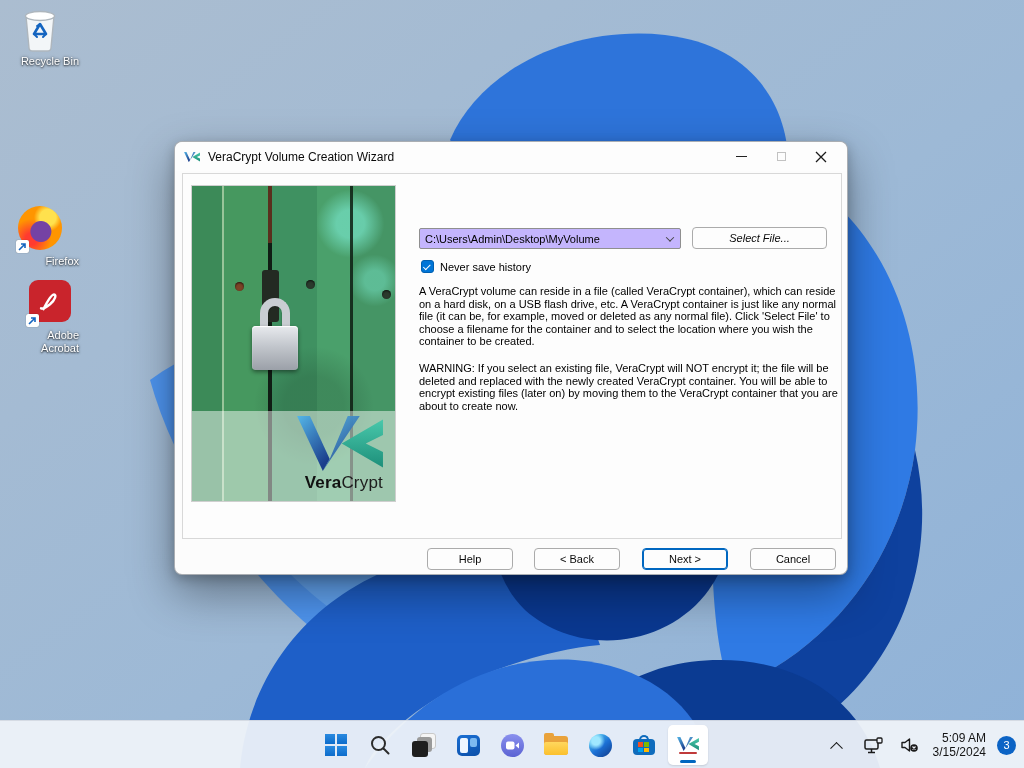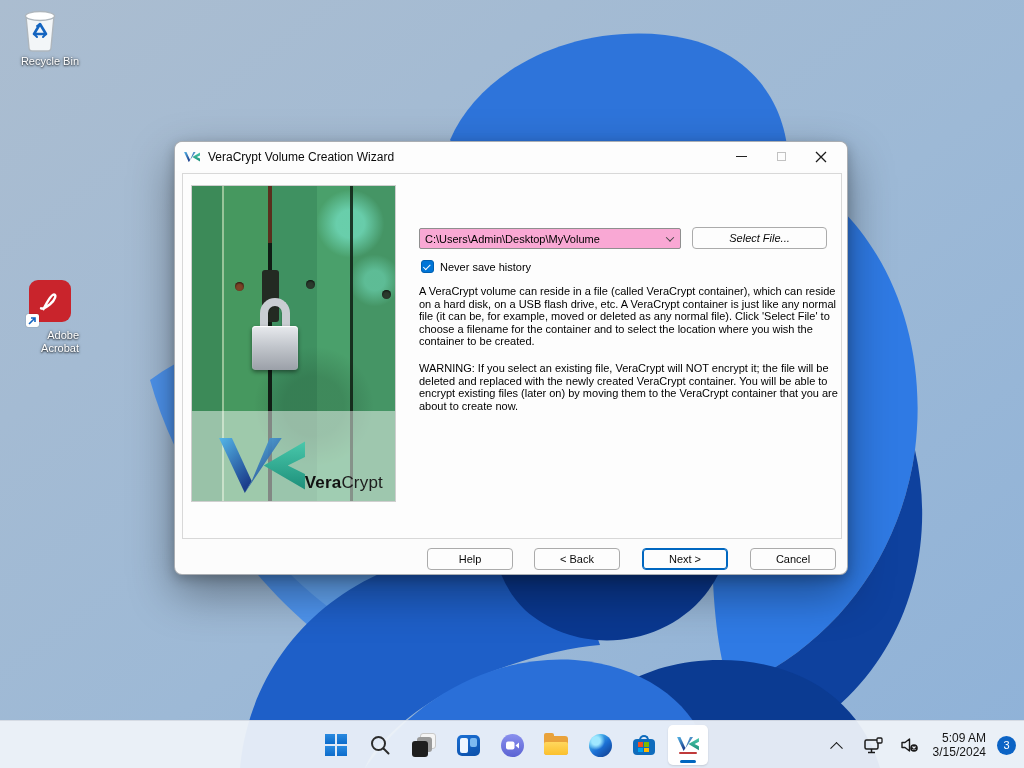--- a/index.html
+++ b/index.html
@@ -66,30 +66,30 @@
   .door .knot { position:absolute; width:9px; height:9px; border-radius:50%; background:#2b3a2d; box-shadow:inset 0 1px 2px rgba(0,0,0,.7); }
   .door .knot.rust { background:#7c4326; }
   .hasp { position:absolute; left:70px; top:84px; width:17px; height:52px; background:#232a22; border-radius:3px; }
   .padlock { position:absolute; left:60px; top:112px; }
   .padlock .shackle { width:30px; height:34px; border:8px solid #c9cdd2; border-bottom:none;
     border-radius:16px 16px 0 0; margin:0 auto; box-shadow:inset 0 0 2px rgba(0,0,0,.4); }
   .padlock .bodyp { width:46px; height:44px; margin-top:-6px; border-radius:4px;
     background:linear-gradient(180deg,#e8eaee 0%, #c3c7cd 45%, #9ba0a8 100%);
     box-shadow:0 2px 4px rgba(0,0,0,.45), inset 0 1px 1px #fff; }
   .brand-overlay { position:absolute; left:0; right:0; bottom:0; height:90px;
-    background:rgba(255,255,255,.48); display:flex; flex-direction:row; align-items:flex-end;
-    justify-content:flex-end; padding:4px 12px 8px 4px; }
+    background:rgba(255,255,255,.48); display:flex; flex-direction:column; align-items:flex-end;
+    justify-content:center; padding:4px 12px 8px 4px; }
   .brand-overlay .brand-text { font-size:17px; letter-spacing:.2px; color:#111; margin-top:2px; }
   .brand-overlay .brand-text b { font-weight:700; }
   .brand-overlay .brand-text span { font-weight:400; color:#1c1c1c; }
 
   .page-heading { position:absolute; left:236px; top:9px; font-family:"Liberation Serif", serif;
     font-size:20px; color:#000;margin-top:44px; }
 
-  .combo { position:absolute; left:236px; top:54px; width:262px; height:21px; background:#f9a8d4;
+  .combo { position:absolute; left:236px; top:54px; width:262px; height:21px; background:#c4b5fd;
     border:1px solid #8f8f8f; border-radius:2px; display:flex; align-items:center; }
   .combo .val { flex:1; font-size:11px; color:#000; padding-left:5px; white-space:nowrap; overflow:hidden; }
   .combo .chev { width:20px; height:100%; display:flex; align-items:center; justify-content:center; }
   .chev-glyph { width:6px; height:6px; border-left:1.5px solid #444; border-bottom:1.5px solid #444;
     transform:rotate(-45deg) translate(1px,-1px); }
 
   .btn { background:#fdfdfd; border:1px solid #ababab; border-radius:4px; font-size:11px;
     color:#0a0a0a; display:flex; align-items:center; justify-content:center;
     font-family:"Liberation Sans", sans-serif; }
   .select-file-btn { position:absolute; left:509px; top:53px; width:135px; height:22px;font-style:italic; }
@@ -211,20 +211,31 @@
         <path d="M9,10 L37,10 L34,42 C34,44 32,45 30,45 L16,45 C14,45 12,44 12,42 Z" fill="#f3f6f8" stroke="#aeb6bd" stroke-width="1.4"></path>
         <ellipse cx="23" cy="10" rx="14.5" ry="4.5" fill="#ffffff" stroke="#aeb6bd" stroke-width="1.4"></ellipse>
         <path d="M23,18 L29,28 L17,28 Z" fill="none" stroke="#1565c0" stroke-width="2.6" stroke-linejoin="round"></path>
         <path d="M17,28 l3,3 M29,28 l-3,3 M23,18 l-3,2" stroke="#1565c0" stroke-width="2" stroke-linecap="round"></path>
       </svg>
     </div>
     <div class="lbl">Recycle Bin</div>
   </div>
 
 
+  <div class="desk-icon" style="left:1px; top:205px;">
+    <div class="art">
+      <div class="firefox-ball"></div>
+      <div class="shortcut-arrow">
+        <svg width="9" height="9" viewBox="0 0 9 9">
+            <path d="M1,8 L7,2 M3,2 H7 V6" stroke="#1565c0" stroke-width="1.6" fill="none"></path>
+          </svg>
+      </div>
+    </div>
+    <div class="lbl">Firefox</div>
+  </div>
 
   <div class="desk-icon" style="left:1px; top:278px;padding-left:20px;">
     <div class="art">
       <div class="acrobat-sq">
         <svg width="26" height="26" viewBox="0 0 32 32">
           <path d="M8,26 C14,14 18,8 21,8 C24,8 23,14 16,20 C11,24 7,26 5,25" fill="none" stroke="#fff" stroke-width="3" stroke-linecap="round"></path>
         </svg>
       </div>
       <div class="shortcut-arrow">
         <svg width="9" height="9" viewBox="0 0 9 9">

